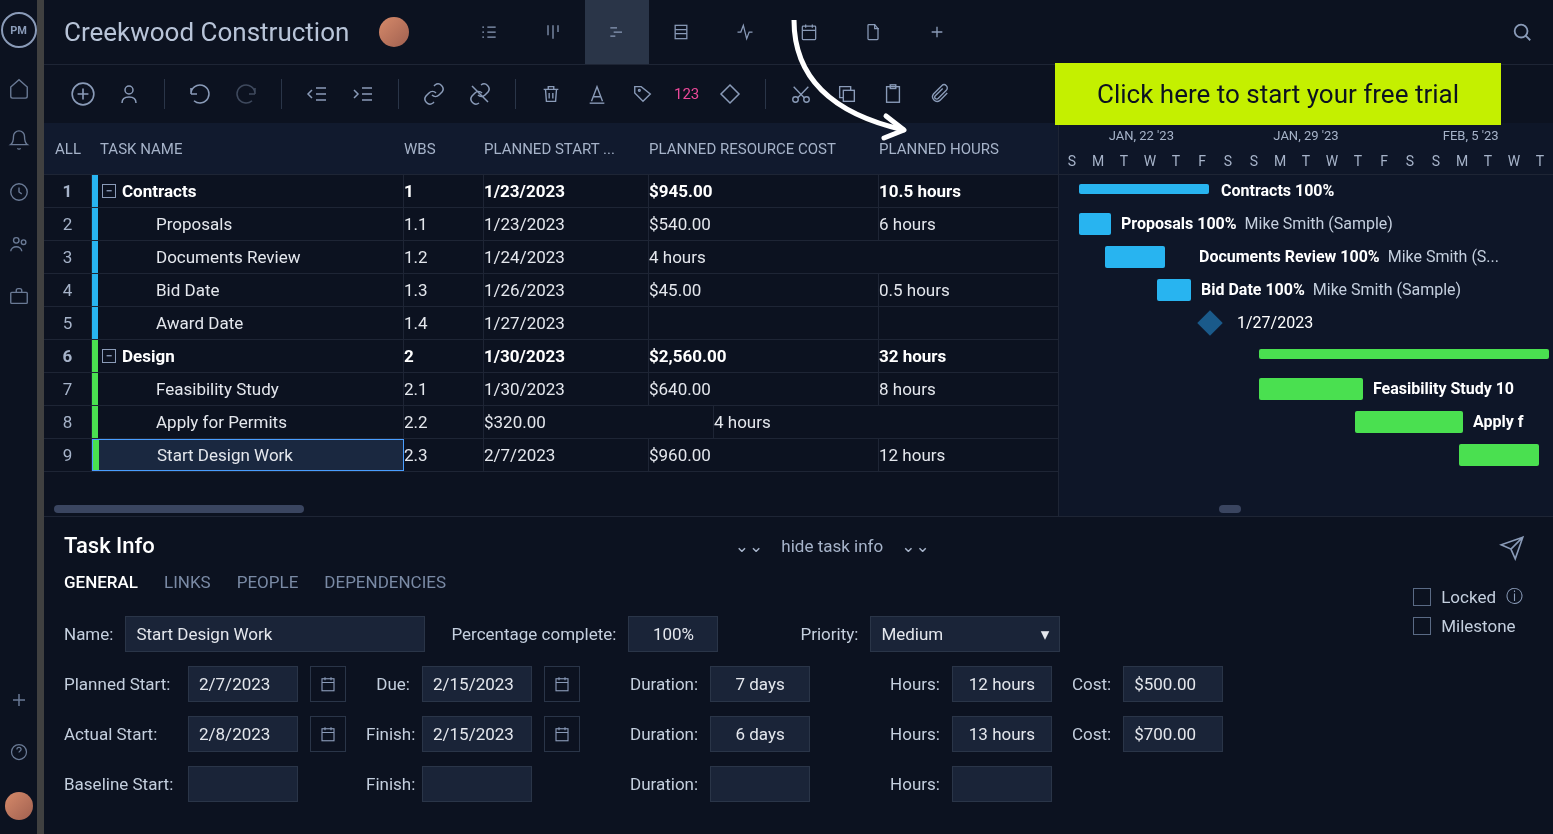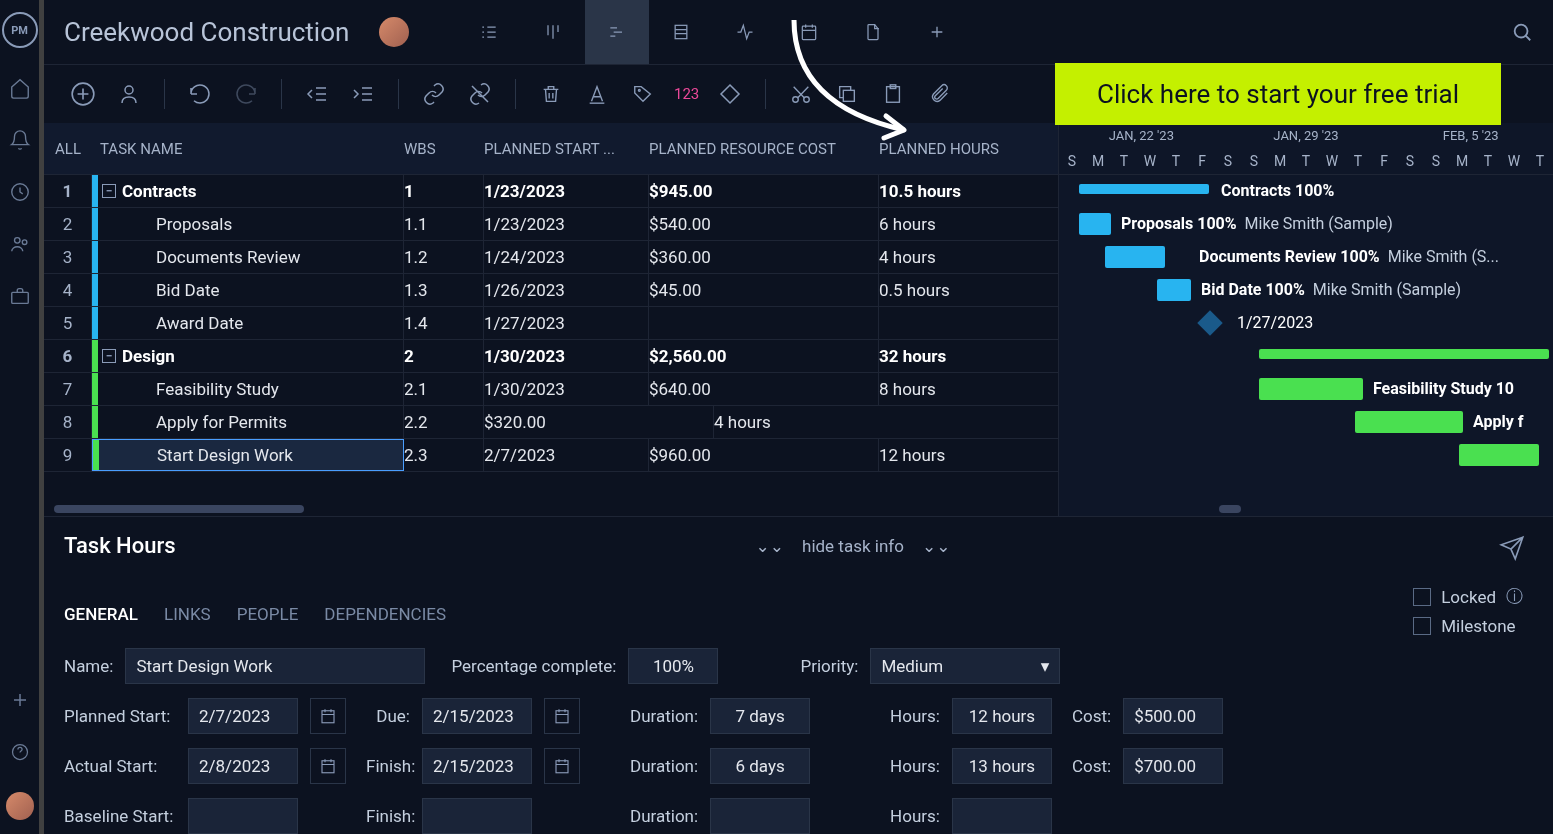--- a/index.html
+++ b/index.html
@@ -1,17 +1,17 @@
 <!DOCTYPE html>
 <html><head>
 <meta charset="utf-8">
 <style>
 * { margin:0; padding:0; box-sizing:border-box; font-family:-apple-system,BlinkMacSystemFont,"Segoe UI",Roboto,sans-serif; }
 body { background:#0c1220; color:#e4e7ed; width:1553px; height:834px; overflow:hidden; display:flex; }
-.leftbar { width:65px; background:#0c1220; border-right:5px solid #404040; display:flex; flex-direction:column; align-items:center; padding-top:12px; gap:28px; }
+.leftbar { width:65px; background:#0c1220; border-right:7px solid #404040; display:flex; flex-direction:column; align-items:center; padding-top:12px; gap:28px; }
 .leftbar .logo { width:36px; height:36px; border:2px solid #8a9bb8; border-radius:50%; display:flex; align-items:center; justify-content:center; font-size:11px; font-weight:bold; color:#8a9bb8; }
 .leftbar .navicon { width:24px; height:24px; display:flex; align-items:center; justify-content:center; color:#6a7a95; cursor:pointer; }
 .leftbar .spacer { flex:1; }
 .leftbar .avatar-small { width:28px; height:28px; border-radius:50%; background:linear-gradient(135deg,#d68a6a,#a06050); margin-bottom:14px; }
 .main { flex:1; display:flex; flex-direction:column; }
 .topbar { height:65px; border-bottom:1px solid #1e2535; display:flex; align-items:center; padding:0 20px; gap:18px; }
 .project-title { font-size:26px; color:#b8c4d8; font-weight:400; }
 .avatar { width:30px; height:30px; border-radius:50%; background:linear-gradient(135deg,#d68a6a,#a06050); margin-left:12px; margin-right:30px; }
 .view-tabs { display:flex; gap:0; }
 .view-tab { width:64px; height:64px; display:flex; align-items:center; justify-content:center; color:#8a9bb8; cursor:pointer; }
@@ -66,21 +66,21 @@
 .bar-label .assignee { font-weight:normal; color:#c4cfde; }
 .diamond { width:18px; height:18px; background:#1a5a8a; transform:rotate(45deg); position:absolute; top:7px; }
 .diamond-label { position:absolute; font-size:16px; color:#fff; white-space:nowrap; }
 .gantt-hscroll { height:14px; position:relative; }
 .gantt-hscroll-thumb { position:absolute; left:160px; top:3px; width:22px; height:8px; background:#3a4560; border-radius:4px; }
 .task-info { height:318px; border-top:1px solid #1e2535; background:#0c1220; padding:16px 20px; position:relative; }
 .ti-header { display:flex; align-items:center; margin-bottom:14px; }
 .ti-title { font-size:22px; color:#fff; font-weight:500; }
 .ti-collapse { display:flex; align-items:center; gap:18px; color:#a6b3c9; font-size:17px; margin-left:580px; }
 .ti-tabs { display:flex; gap:26px; font-size:17px; margin-bottom:24px; }
-.ti-tab { color:#7a8aa5; cursor:pointer;margin-top:32px; }
+.ti-tab { color:#7a8aa5; cursor:pointer; }
 .ti-tab.active { color:#fff; font-weight:500; }
 .ti-form { display:flex; flex-direction:column; gap:14px; font-size:17px; }
 .ti-row { display:flex; align-items:center; gap:12px; }
 .ti-label { color:#c4cfde; }
 .ti-input { background:#1a2438; border:1px solid #2a3548; color:#e4e7ed; padding:6px 10px; font-size:17px; height:36px; }
 .ti-select { background:#1a2438; border:1px solid #2a3548; color:#e4e7ed; padding:6px 10px; font-size:17px; height:36px; display:flex; align-items:center; justify-content:space-between; width:190px; cursor:pointer; }
 .calbtn { width:36px; height:36px; border:1px solid #2a3548; display:flex; align-items:center; justify-content:center; color:#8a9bb8; cursor:pointer; }
 .ti-right { position:absolute; right:30px; top:68px; display:flex; flex-direction:column; gap:8px; font-size:17px; }
 .checkbox-row { display:flex; align-items:center; gap:10px; color:#c4cfde; }
 .checkbox { width:18px; height:18px; border:1px solid #5a6a85; cursor:pointer; }
@@ -332,21 +332,20 @@
             <div class="cell-hours">6 hours</div>
           </div>
           <div class="grid-row">
             <div class="cell-num">3</div>
     <div class="cell-name">
               <div class="color-bar blue"></div>
               <span class="indent2">Documents Review</span>
             </div>
     <div class="cell-wbs">1.2</div>
             <div class="cell-start">1/24/2023</div>
-            <div class="cell-cost">$360.00</div>
             <div class="cell-hours">4 hours</div>
           </div>
           <div class="grid-row">
             <div class="cell-num">4</div>
     <div class="cell-name">
               <div class="color-bar blue"></div>
               <span class="indent2">Bid Date</span>
             </div>
     <div class="cell-wbs">1.3</div>
             <div class="cell-start">1/26/2023</div>
@@ -500,21 +499,21 @@
     </div>
   </div>
 
   <div class="task-info">
     <div class="send-icon">
         <svg width="26" height="26" viewBox="0 0 24 24" fill="none" stroke="currentColor" stroke-width="1.5">
           <path d="M22 2L2 9l9 4 4 9z M11 13l11-11"></path>
         </svg>
       </div>
     <div class="ti-header">
-      <div class="ti-title">Task Hours</div>
+      <div class="ti-title">Task Info</div>
       <div class="ti-collapse">
         <span>⌄⌄</span>
         <span>hide task info</span>
         <span>⌄⌄</span>
       </div>
     </div>
     <div class="ti-tabs" id="ti-tabs">
         <div class="ti-tab active">GENERAL</div>
         <div class="ti-tab">LINKS</div>
         <div class="ti-tab">PEOPLE</div>

